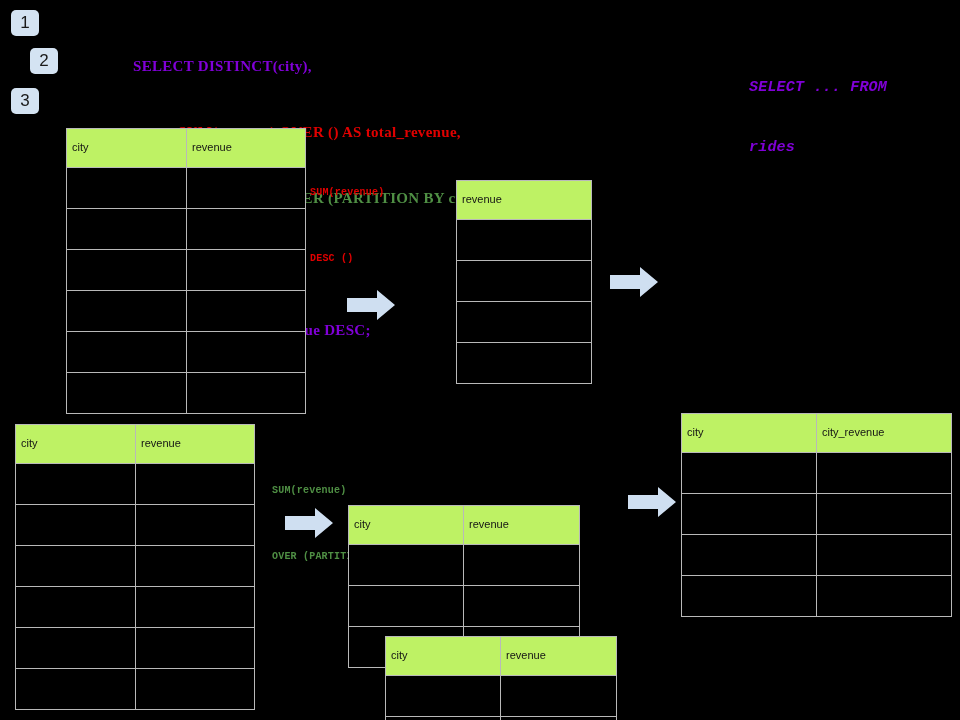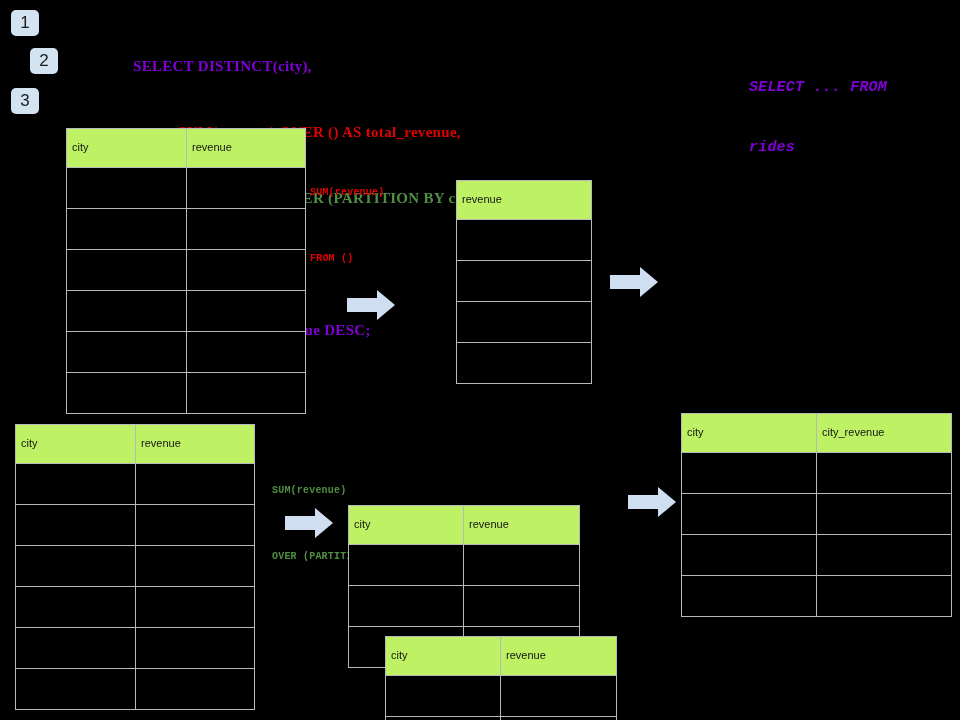--- a/index.html
+++ b/index.html
@@ -118,21 +118,21 @@
     <div class="code-line" style="color:#8000d7; padding-left:22px;">ORDER by city_revenue DESC;</div>
   </div>
 
   <div class="side-note" style="left:749px; top:38px; color:#8000d7;">
     <div>SELECT ... FROM</div>
     <div>rides</div>
   </div>
 
   <div class="annot" style="left:310px; top:138px; color:#e00000;">
     <div>SUM(revenue)</div>
-    <div>FROM ()</div>
+    <div>DESC ()</div>
   </div>
 
   <div class="annot" style="left:272px; top:436px; color:#4f8f44;">
     <div>SUM(revenue)</div>
     <div>OVER (PARTITION</div>
   </div>
 
   <table class="tbl" style="left:66px; top:128px; width:239px;">
     <colgroup>
         <col style="width:120px">

